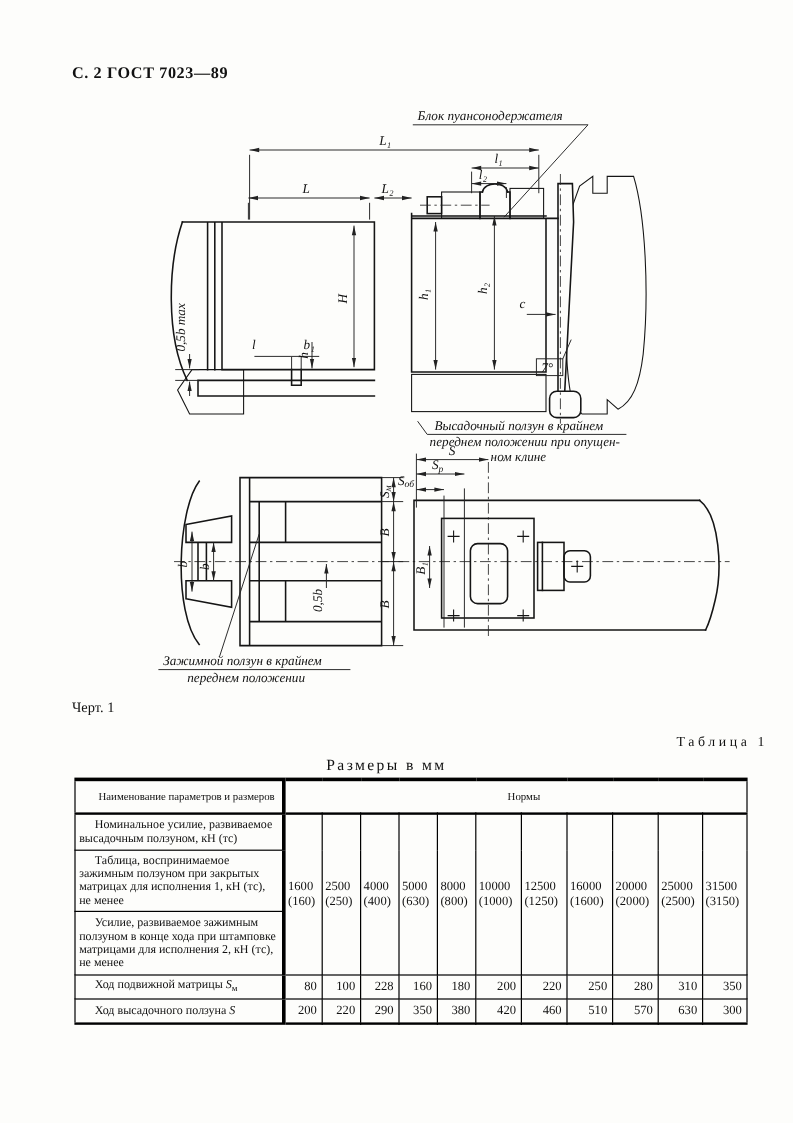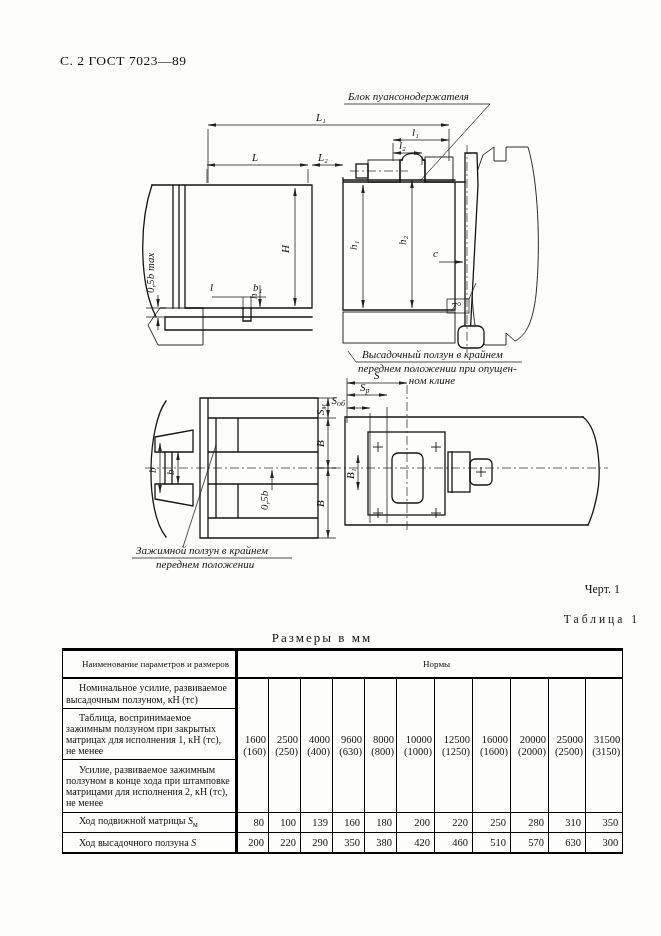--- a/index.html
+++ b/index.html
@@ -1,35 +1,35 @@
 <!DOCTYPE html>
 <html><head>
 <meta charset="utf-8">
 <style>
   html,body{margin:0;padding:0;}
   body{width:661px;height:936px;background:#fdfdfb;position:relative;
        font-family:"Liberation Serif", serif;color:#111;overflow:hidden;}
   .abs{position:absolute;}
-  #hdr{left:60px;top:53px;font-size:13.5px;font-weight:normal;letter-spacing:.5px;}
-  #fig-cap{left:60px;top:582px;width:560px;text-align:right;font-size:12px;}
+  #hdr{left:60px;top:53px;font-size:13.5px;font-weight:bold;letter-spacing:.5px;}
+  #fig-cap{left:60px;top:582px;width:560px;text-align:left;font-size:12px;}
   #tbl-cap{left:400px;top:613px;width:240px;text-align:right;font-size:11.5px;letter-spacing:3px;}
   #size-cap{left:62px;top:630px;width:520px;text-align:center;font-size:13px;letter-spacing:2px;}
   svg text{font:italic 11px "Liberation Serif", serif;fill:#111;}
   svg .rm{font-style:italic;}
   .out{stroke:#151515;stroke-width:1.3;fill:none;stroke-linecap:square;}
   .thin{stroke:#151515;stroke-width:.9;fill:none;}
   .dim{stroke:#222;stroke-width:.8;fill:none;}
   .cl{stroke:#222;stroke-width:.7;fill:none;stroke-dasharray:9 3 2 3;}
   .whitefill{fill:#fdfdfb;}
   
   #tbl{left:62px;top:648px;width:558px;border-collapse:collapse;table-layout:fixed;}
   #tbl td,#tbl th{border:1.5px solid #000;vertical-align:middle;padding:1px 3px;}
   #tbl .p{font-size:10px;line-height:11.2px;text-align:left;text-indent:13px;padding:2px 3px;margin-left:34px;}
   #tbl .hp{font-size:9px;text-align:center;text-indent:0;font-weight:normal;}
-  #tbl .n{font-size:10.5px;text-align:right;line-height:12px;padding:1px 2px;}
+  #tbl .n{font-size:10.5px;text-align:left;line-height:12px;padding:1px 2px;}
   #tbl .v{font-size:10.5px;text-align:right;padding:1px 4px 1px 1px;}
   #tbl .c1{border-right:3px solid #000;}
   #tbl tr.hr th{border-bottom:2px solid #000;padding-left:16px;}
   #tbl{border-top:3px solid #000;border-bottom:2.5px solid #000;}
   .sym{font-style:italic;}
   sub{font-size:7.5px;}
 </style>
 </head>
 <body>
 
@@ -227,21 +227,21 @@
         </td>
     <td class="n" rowspan="3">
           <div>2500</div>
           <div>(250)</div>
         </td>
     <td class="n" rowspan="3">
           <div>4000</div>
           <div>(400)</div>
         </td>
     <td class="n" rowspan="3">
-          <div>9600</div>
+          <div>5000</div>
           <div>(630)</div>
         </td>
     <td class="n" rowspan="3">
           <div>8000</div>
           <div>(800)</div>
         </td>
     <td class="n" rowspan="3">
           <div>10000</div>
           <div>(1000)</div>
         </td>
@@ -269,21 +269,21 @@
   <tr>
     <td class="p c1" style="height:46px">Таблица, воспринимаемое зажимным ползуном при закрытых матрицах для исполнения 1, кН (тс), не менее</td>
   </tr>
   <tr>
     <td class="p c1" style="height:48px">Усилие, развиваемое зажимным ползуном в конце хода при штамповке матрицами для исполнения 2, кН (тс), не менее</td>
   </tr>
   <tr>
     <td class="p c1" style="height:15px"><span>Ход подвижной матрицы</span> <span class="sym">S</span><sub>м</sub></td>
     <td class="v">80</td>
     <td class="v">100</td>
-    <td class="v">139</td>
+    <td class="v">228</td>
     <td class="v">160</td>
     <td class="v">180</td>
     <td class="v">200</td>
     <td class="v">220</td>
     <td class="v">250</td>
     <td class="v">280</td>
     <td class="v">310</td>
     <td class="v">350</td>
   </tr>
   <tr>

